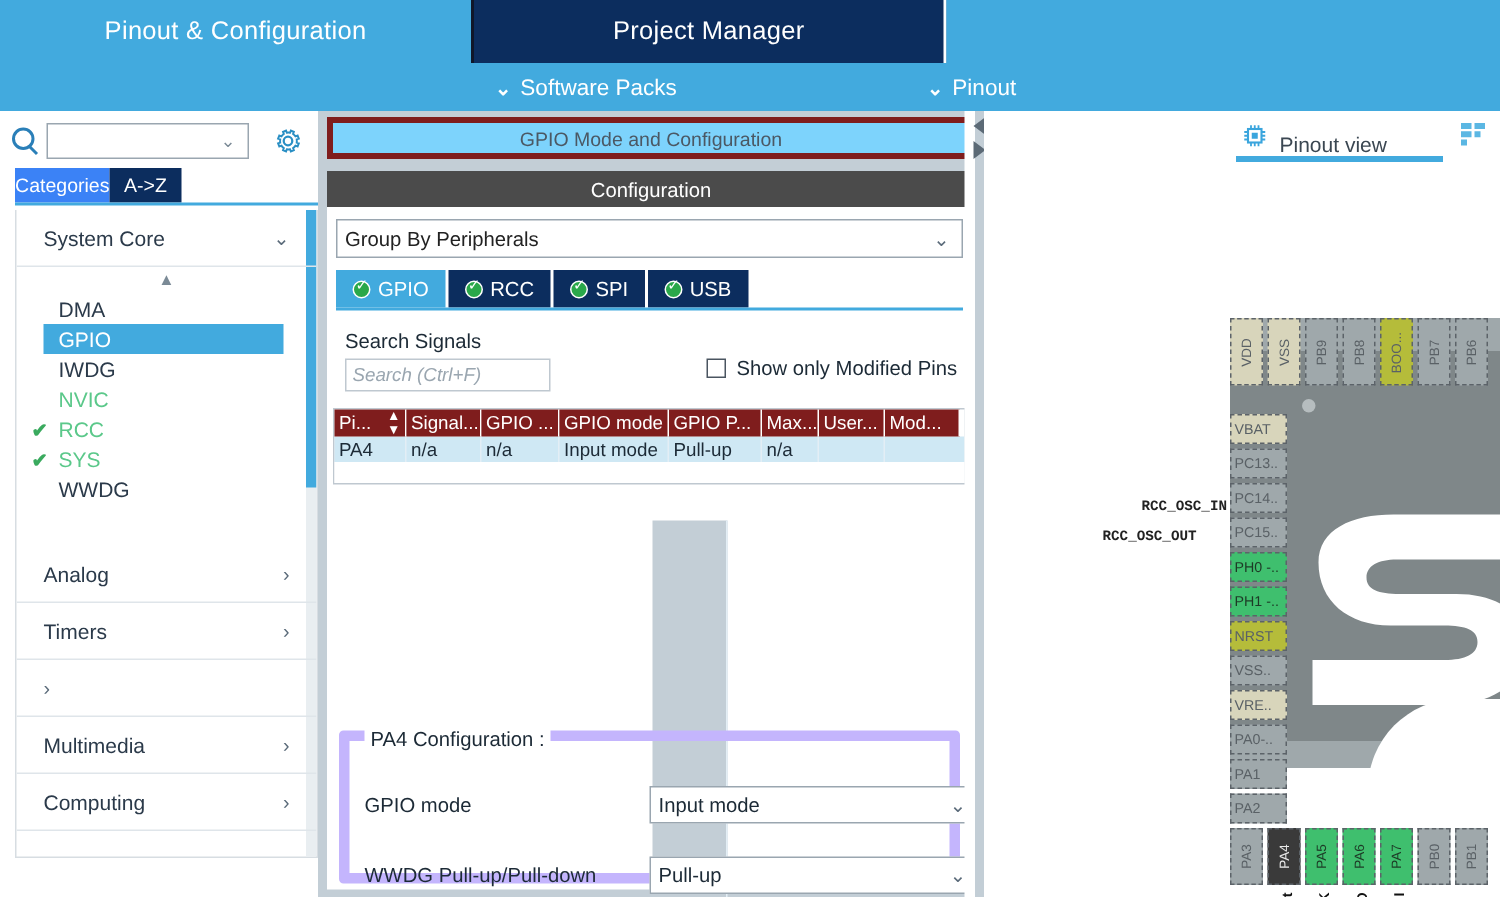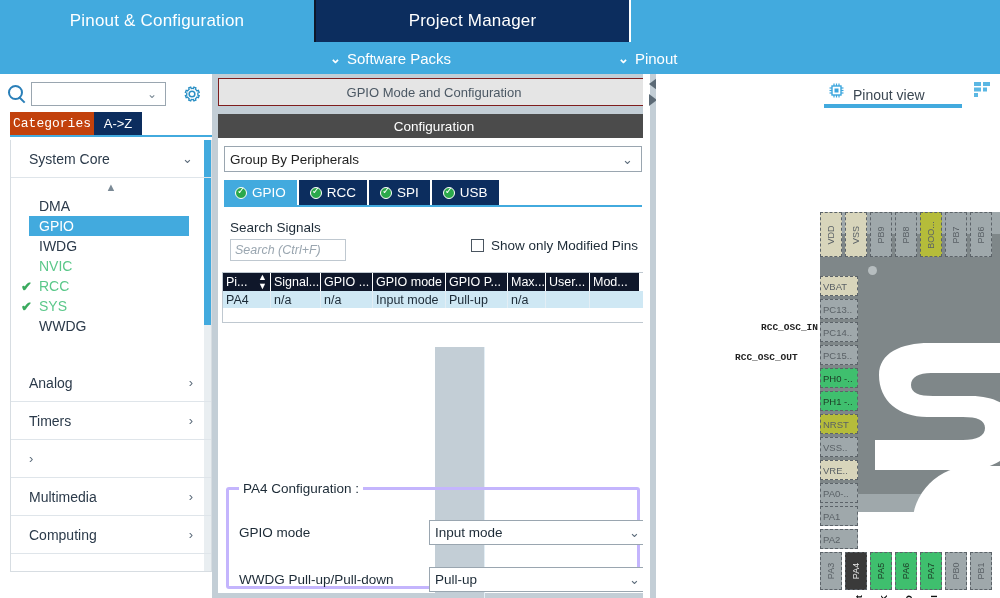--- a/index.html
+++ b/index.html
@@ -82,21 +82,21 @@
   .gear svg { display: block; }
 
   .cat-tabs {
     position: absolute; left: 10px; top: 38px; height: 23px;
     display: flex;
   }
   .cat-tab {
     height: 23px; display: flex; align-items: center; justify-content: center;
     color: #ffffff; font-size: 13px; padding: 0 8px;
   }
-  .cat-tab.sel { background: #c2410c; width: 84px; font-family: Liberation Mono, monospace; }
+  .cat-tab.sel { background: #3b82f6; width: 63px; }
   .cat-tab.unsel { background: #0c2d5e; width: 48px; }
   .cat-underline {
     position: absolute; left: 10px; top: 61px; width: 202px; height: 2px;
     background: #42aade;
   }
 
   .tree {
     position: absolute; left: 10px; top: 66px; width: 202px; height: 432px;
     background: #fff;
     border: 1px solid #d7dde2; border-top: none;
@@ -137,21 +137,21 @@
     position: absolute; left: 10px; color: #3aaa5e; font-size: 13px; font-weight: bold;
   }
 
   
   .center {
     position: absolute; left: 212px; top: 74px; width: 444px; height: 524px;
     background: #c3ced6;
   }
   .center-title {
     position: absolute; left: 6px; top: 4px; width: 432px; height: 28px;
-    background: #e5e5e5; border: 1px solid #7f1d1d;
+    background: #7dd3fc; border: 4px solid #7f1d1d;
     display: flex; align-items: center; justify-content: center;
     font-size: 13px; color: #4b5864;
   }
   .cfg-header {
     position: absolute; left: 6px; top: 40px; width: 432px; height: 24px;
     background: #4b4b4b; color: #ffffff;
     display: flex; align-items: center; justify-content: center;
     font-size: 13.5px;
   }
   .cfg-body {
@@ -188,61 +188,61 @@
   .ptab-underline {
     position: absolute; left: 6px; top: 67px; width: 418px; height: 2px;
     background: #42aade;
   }
 
   .search-signals-label {
     position: absolute; left: 12px; top: 82px;
     font-size: 13.5px; color: #1c2a36;
   }
   .sig-search {
-    position: absolute; left: 12px; top: 101px; width: 116px; height: 22px;
+    position: absolute; left: 12px; top: 101px; width: 137px; height: 22px;
     border: 1px solid #bfc8d0; background: #fff;
     display: flex; align-items: center; padding-left: 4px;
     font-size: 12.5px; color: #9aa6b0; font-style: italic;
   }
   .modified-check {
     position: absolute; left: 253px; top: 100px;
     display: flex; align-items: center; gap: 7px;
     font-size: 13.5px; color: #1c2a36;
   }
   .chkbox {
     width: 13px; height: 13px; border: 1.5px solid #4a5560; background: #fff;
   }
 
   
   .ptable {
     position: absolute; left: 4px; top: 134px; width: 422px;
     border: 1px solid #bfc8d0;
   }
   .ptable-head { display: flex; height: 18px; }
   .ptable-head .th {
-    background: #0f172a; color: #ffffff; font-size: 12.5px;
+    background: #7f1d1d; color: #ffffff; font-size: 12.5px;
     border-right: 1px solid #ffffff;
     display: flex; align-items: center; padding-left: 3px;
     overflow: hidden; white-space: nowrap;
   }
   .ptable-head .th .sorter { margin-left: auto; margin-right: 3px; font-size: 9px; line-height: 1; }
   .ptable-row { display: flex; height: 17px; background: #cfe8f4; }
   .ptable-row .td {
     font-size: 12.5px; color: #1c2a36;
     display: flex; align-items: center; padding-left: 3px;
     overflow: hidden; white-space: nowrap;
     border-right: 1px solid #e3eef5;
   }
   .ptable-row .td.center { justify-content: center; padding-left: 0; }
   .ptable-filler { height: 14px; background: #ffffff; }
 
   
   .pa4-box {
     position: absolute; left: 8px; top: 349px; width: 414px; height: 102px;
-    border: 3px solid #c4b5fd; border-radius: 3px;
+    border: 7px solid #c4b5fd; border-radius: 3px;
   }
   .pa4-legend {
     position: absolute; left: 10px; top: -9px; background: #ffffff;
     padding: 0 4px; font-size: 13.5px; color: #1c2a36;
   }
   .cfg-row { position: absolute; left: 10px; display: flex; align-items: center; }
   .cfg-row .lbl { font-size: 13.5px; color: #1c2a36; }
   .cfg-row .combo {
     position: absolute; left: 190px; width: 220px; height: 25px;
     border: 1px solid #9aa6b0; background: #fff;
@@ -348,21 +348,21 @@
   }
   .chip-notch {
     position: absolute; left: 256px; top: 392px; width: 130px; height: 60px;
     background: #ffffff; border-top-left-radius: 60px;
   }
 
   .sigtext {
     position: absolute; font-size: 9.5px; color: #222; font-weight: bold;
     font-family: "Liberation Mono", monospace; white-space: nowrap;
   }
-  #sig-osc-in { left: 85px; top: 248px; padding-left: 20px; }
+  #sig-osc-in { left: 85px; top: 258px; padding-left: 20px; }
   #sig-osc-out { left: 79px; top: 278px; }
 
   .botsig {
     position: absolute; top: 521px; font-size: 9.5px; color: #111; font-weight: bold;
     white-space: nowrap;
     transform-origin: left top;
     transform: rotate(-90deg) translateX(-100%);
   }
 
   

